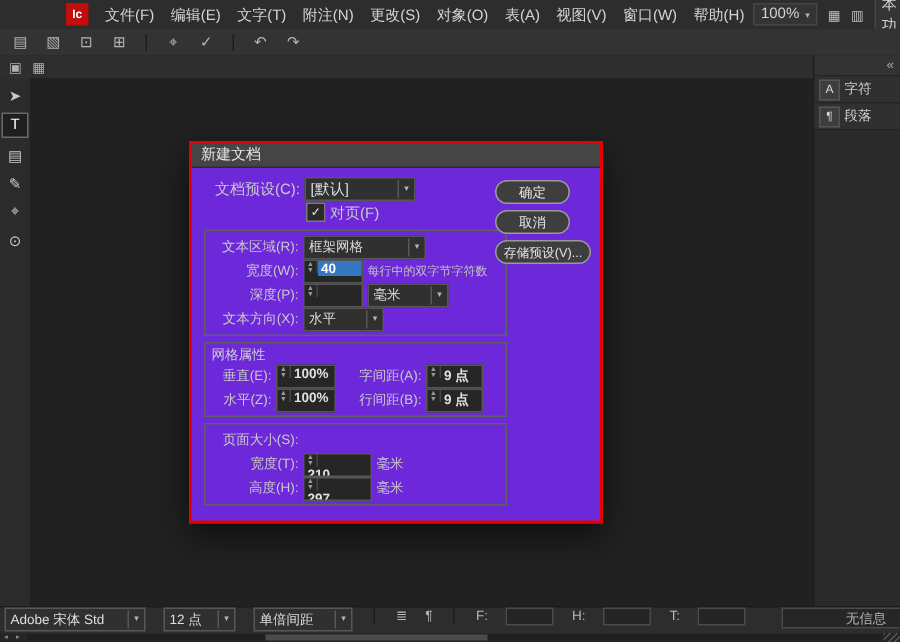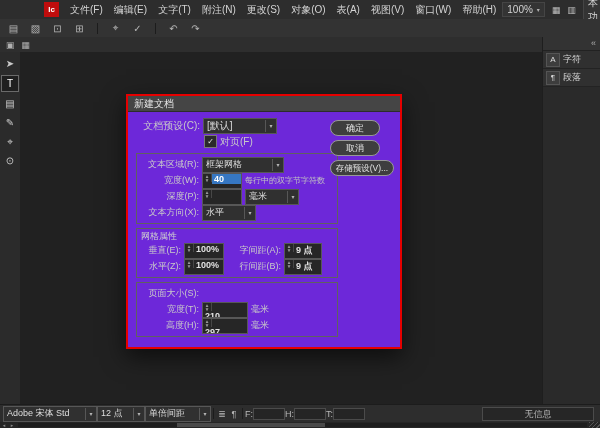--- a/index.html
+++ b/index.html
@@ -35,21 +35,21 @@
   .sidebar{position:absolute;top:37px;right:0;width:57px;bottom:23px;background:#2a2a2a;border-left:1px solid #1e1e1e;}
   .sb-head{height:13px;background:#333;color:#aaa;font-size:9px;text-align:right;padding:0 4px;
            line-height:13px;border-bottom:1px solid #222;}
   .panel-btn{display:flex;align-items:center;gap:3px;height:17px;padding:0 3px;color:#cfcfcf;font-size:9px;
              border-bottom:1px solid #232323;background:#303030;}
   .p-ic{width:12px;height:12px;background:#3d3d3d;border:1px solid #555;font-size:8px;flex:none;
         display:flex;align-items:center;justify-content:center;color:#ddd;}
 
   
   .statusbar{position:absolute;left:0;right:0;bottom:6px;height:17px;background:#2d2d2d;border-top:1px solid #1c1c1c;
-             display:flex;align-items:center;gap:0;padding:0 3px;font-size:9px;color:#c4c4c4;}
+             display:flex;gap:12px;padding:0 3px;font-size:9px;color:#c4c4c4;}
   .spacer{flex:1;}
   .sep{width:1px;height:11px;background:#1c1c1c;margin:0 2px;flex:none;}
   .sb-ic{width:12px;text-align:center;color:#b8b8b8;}
   .sb-lbl{color:#b8b8b8;}
   .sb-field{width:30px;height:10px;background:#252525;border:1px solid #4b4b4b;flex:none;}
   .info{width:110px;height:12px;border:1px solid #4b4b4b;background:#262626;color:#b5b5b5;
         text-align:center;line-height:12px;margin-right:3px;flex:none;}
 
   .scrollstrip{position:absolute;left:0;right:0;bottom:0;height:6px;background:#262626;display:flex;align-items:center;}
   .sc-btn{font-size:5px;color:#888;width:8px;text-align:center;line-height:6px;}

